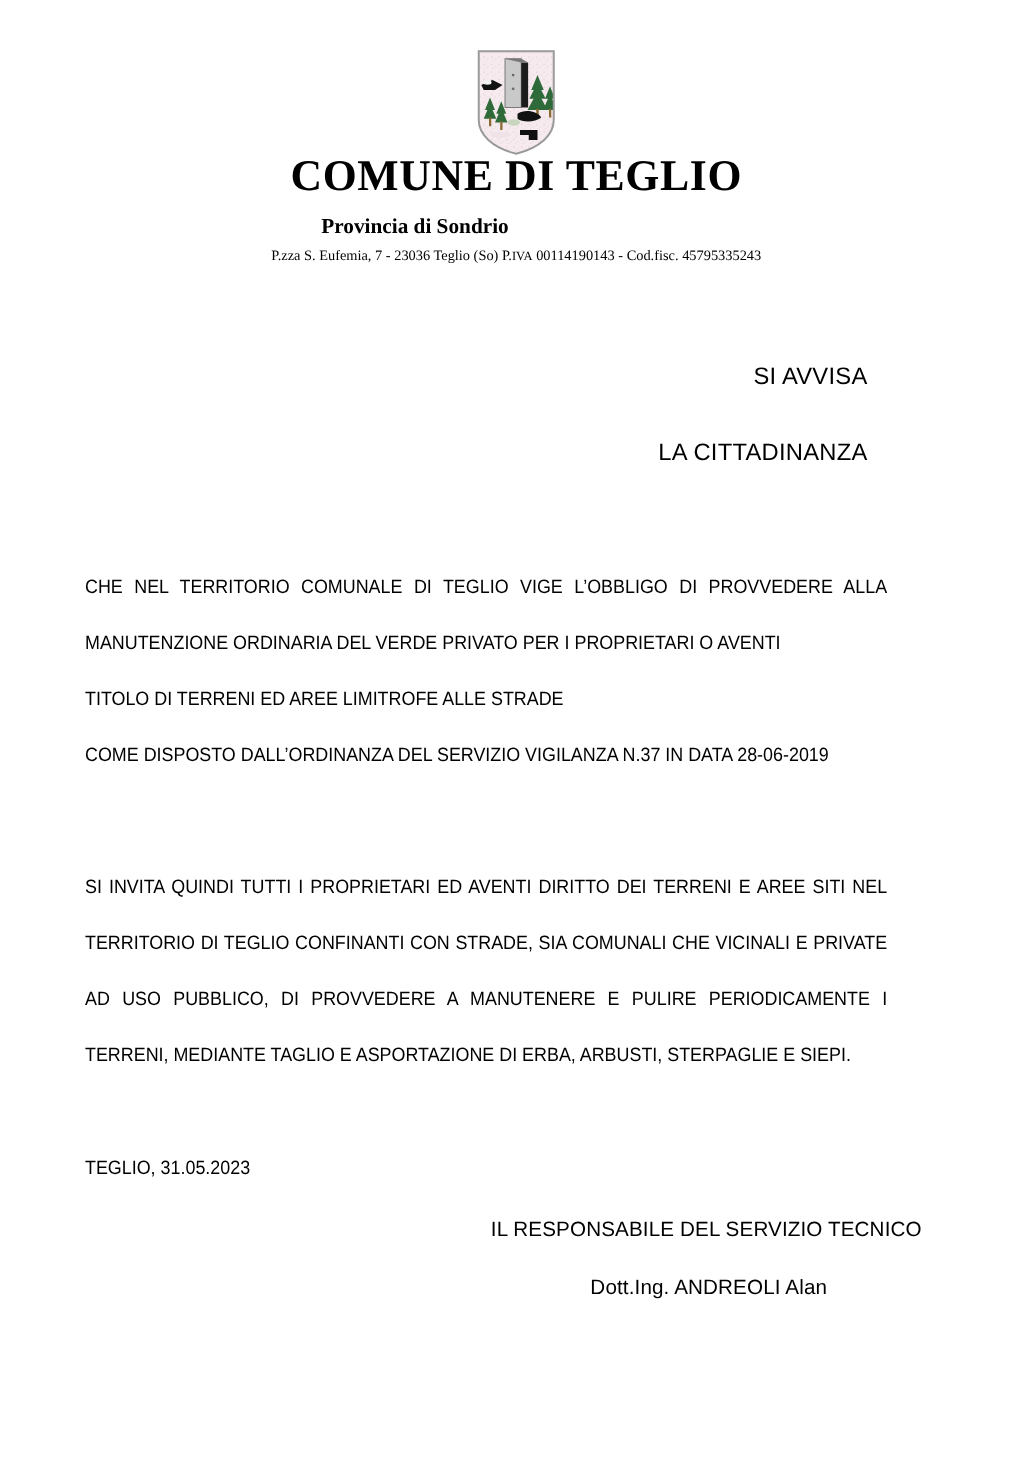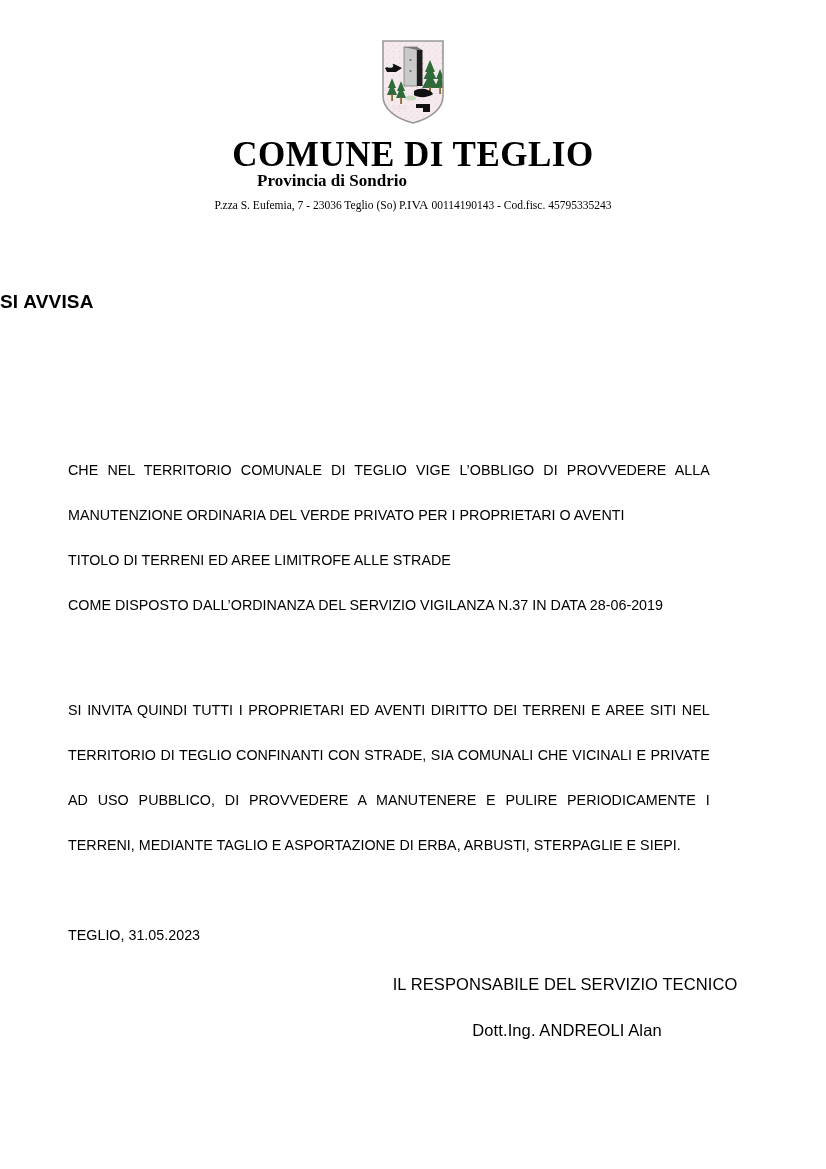--- a/index.html
+++ b/index.html
@@ -29,21 +29,21 @@
   }
   .crest {
     position: relative;
     width: 66px;
     height: 88px;
   }
   .crest svg { display: block; }
 
   .org-title {
     position: absolute;
-    top: 136px;
+    top: 122px;
     left: 0;
     width: 826px;
     text-align: center;
     font-family: "Liberation Serif", serif;
     font-weight: bold;
     font-size: 35px;
     letter-spacing: 0.5px;
     line-height: 1.08;
   }
   .org-sub {
@@ -61,31 +61,30 @@
     position: absolute;
     top: 198px;
     left: 0;
     width: 826px;
     text-align: center;
     font-family: "Liberation Serif", serif;
     font-size: 11.5px;
     line-height: 14.2px;
   }
   .org-contact .ln { display: block; white-space: nowrap; }
-  .smallcaps { font-size: 13px; }
+  .smallcaps { font-size: 10px; }
 
   
   .notice-head {
     position: absolute;
     left: 0;
     width: 694px;
-    text-align: left;
+    text-align: right;
     font-size: 19px;
     letter-spacing: 0.2px;
-    font-weight: bold;
   }
   .notice-head.l1 { top: 291px; }
   .notice-head.l2 { top: 352px; }
 
   .body-block {
     position: absolute;
     left: 68px;
     width: 690px;
     font-size: 15.4px;
     line-height: 45px;
@@ -186,20 +185,21 @@
 
   <div class="org-title">COMUNE DI TEGLIO</div>
 
   <div class="org-sub">Provincia di Sondrio</div>
 
   <div class="org-contact">
     <span class="ln"><span>P.zza S. Eufemia, 7 - 23036 Teglio (So) P.</span><span class="smallcaps">IVA</span><span> 00114190143 - Cod.fisc. 45795335243</span></span>
   </div>
 
   <div class="notice-head l1">SI AVVISA</div>
+  <div class="notice-head l2">LA CITTADINANZA</div>
 
   <div class="body-block" id="para-1">
     <p>CHE NEL TERRITORIO COMUNALE DI TEGLIO VIGE L’OBBLIGO DI PROVVEDERE ALLA MANUTENZIONE ORDINARIA DEL VERDE PRIVATO PER I PROPRIETARI O AVENTI</p>
   </div>
 
   <div class="body-block" id="line-titolo">
     <p class="nojust">TITOLO DI TERRENI ED AREE LIMITROFE ALLE STRADE</p>
   </div>
 
   <div class="body-block" id="line-ordinanza">

